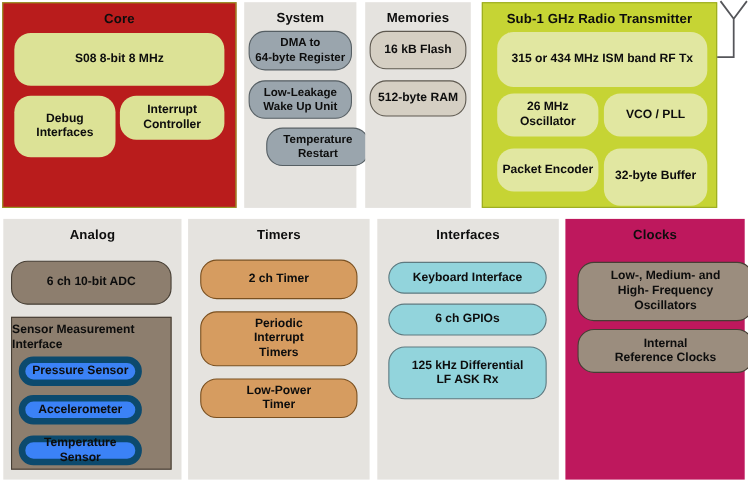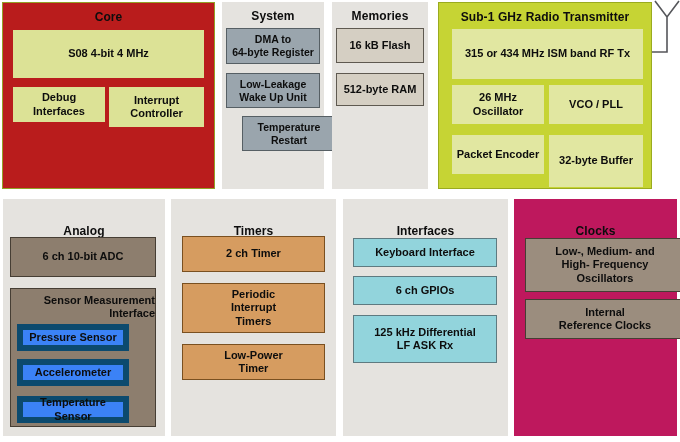--- a/index.html
+++ b/index.html
@@ -5,41 +5,41 @@
   html,body{margin:0;padding:0;background:#fff;}
   .stage{
     position:relative;width:680px;height:442px;background:#ffffff;
     font-family:"Liberation Sans", sans-serif;color:#0d0d0d;overflow:hidden;
   }
   .panel{position:absolute;box-sizing:border-box;}
   .panel-title{
     text-align:center;font-weight:bold;font-size:12px;padding-top:7px;
     letter-spacing:.1px;
   }
-  .bottom .panel-title{padding-top:25px;}
+  .bottom .panel-title{padding-top:7px;}
   .block{
     position:absolute;display:flex;align-items:center;justify-content:center;
     text-align:center;white-space:pre-line;font-weight:bold;font-size:11px;
-    line-height:1.2;box-sizing:border-box;
+    line-height:1.2;box-sizing:border-box;border-radius:15px;
   }
   
   #core{left:2px;top:2px;width:213px;height:187px;background:#b91c1c;border:1px solid #93a026;}
   #system{left:222px;top:2px;width:102px;height:187px;background:#e5e3df;}
   #memories{left:332px;top:2px;width:96px;height:187px;background:#e5e3df;}
   #radio{left:438px;top:2px;width:214px;height:187px;background:#c6d434;border:1px solid #9aab1f;}
   
   #analog{left:3px;top:199px;width:162px;height:237px;background:#e5e3df;}
   #timers{left:171px;top:199px;width:165px;height:237px;background:#e5e3df;}
   #interfaces{left:343px;top:199px;width:165px;height:237px;background:#e5e3df;}
   #clocks{left:514px;top:199px;width:163px;height:237px;background:#be185d;}
 
   
   #core .block{background:#dce296;}
   #core .blk-cpu{left:10px;top:27px;width:191px;height:48px;}
-  #core .blk-debug{left:10px;top:84px;width:92px;height:35px;}
+  #core .blk-debug{left:10px;top:84px;width:92px;height:56px;}
   #core .blk-interrupt{left:106px;top:84px;width:95px;height:40px;}
 
   
   #system .block{background:#9aa5ad;border:1px solid #565f64;left:4px;width:94px;font-size:10.5px;}
   #system .blk-dma{top:26px;height:36px;}
   #system .blk-wakeup{top:71px;height:35px;}
   #system .blk-temp{top:114px;height:35px;margin-left:16px;}
 
   
   #memories .block{background:#d5cfc3;border:1px solid #5e5950;left:4px;width:88px;}
@@ -50,21 +50,21 @@
   #radio .block{background:#e1e7a1;}
   #radio .blk-rftx{left:13px;top:26px;width:191px;height:50px;text-align:right;}
   #radio .blk-osc{left:13px;top:82px;width:92px;height:39px;}
   #radio .blk-vco{left:110px;top:82px;width:94px;height:39px;}
   #radio .blk-enc{left:13px;top:132px;width:92px;height:39px;}
   #radio .blk-buf{left:110px;top:132px;width:94px;height:52px;}
 
   
   #analog .blk-adc{left:7px;top:38px;width:146px;height:40px;background:#8d7e6e;border:1px solid #463e34;}
   #analog .sensor-box{position:absolute;left:7px;top:89px;width:146px;height:139px;background:#8d7e6e;border:1px solid #463e34;box-sizing:border-box;}
-  #analog .sensor-label{text-align:right;font-weight:bold;font-size:11px;line-height:1.2;white-space:pre-line;padding-top:5px;}
+  #analog .sensor-label{text-align:left;font-weight:bold;font-size:11px;line-height:1.2;white-space:pre-line;padding-top:5px;}
   #analog .sensor-box .block{background:#3b82f6;border:6px solid #0c4a6e;left:6px;width:112px;height:27px;}
   #analog .blk-pressure{top:35px;}
   #analog .blk-accel{top:70px;}
   #analog .blk-tempsensor{top:107px;}
 
   
   #timers .block{background:#d69c60;border:1px solid #7a5020;left:11px;width:143px;}
   #timers .blk-2ch{top:37px;height:36px;}
   #timers .blk-periodic{top:84px;height:50px;}
   #timers .blk-lowpower{top:145px;height:36px;}
@@ -83,21 +83,21 @@
   
   .antenna{position:absolute;left:645px;top:0;width:35px;height:56px;}
 </style>
 </head>
 <body>
 
 <div class="stage">
 
   <div class="panel" id="core">
     <div class="panel-title">Core</div>
-    <div class="block blk-cpu">S08 4-bit 4 MHz</div>
+    <div class="block blk-cpu">S08 8-bit 8 MHz</div>
     <div class="block blk-debug">Debug
 Interfaces</div>
     <div class="block blk-interrupt">Interrupt
 Controller</div>
   </div>
 
   <div class="panel" id="system">
     <div class="panel-title">System</div>
     <div class="block blk-dma">DMA to
 64-byte Register</div>

